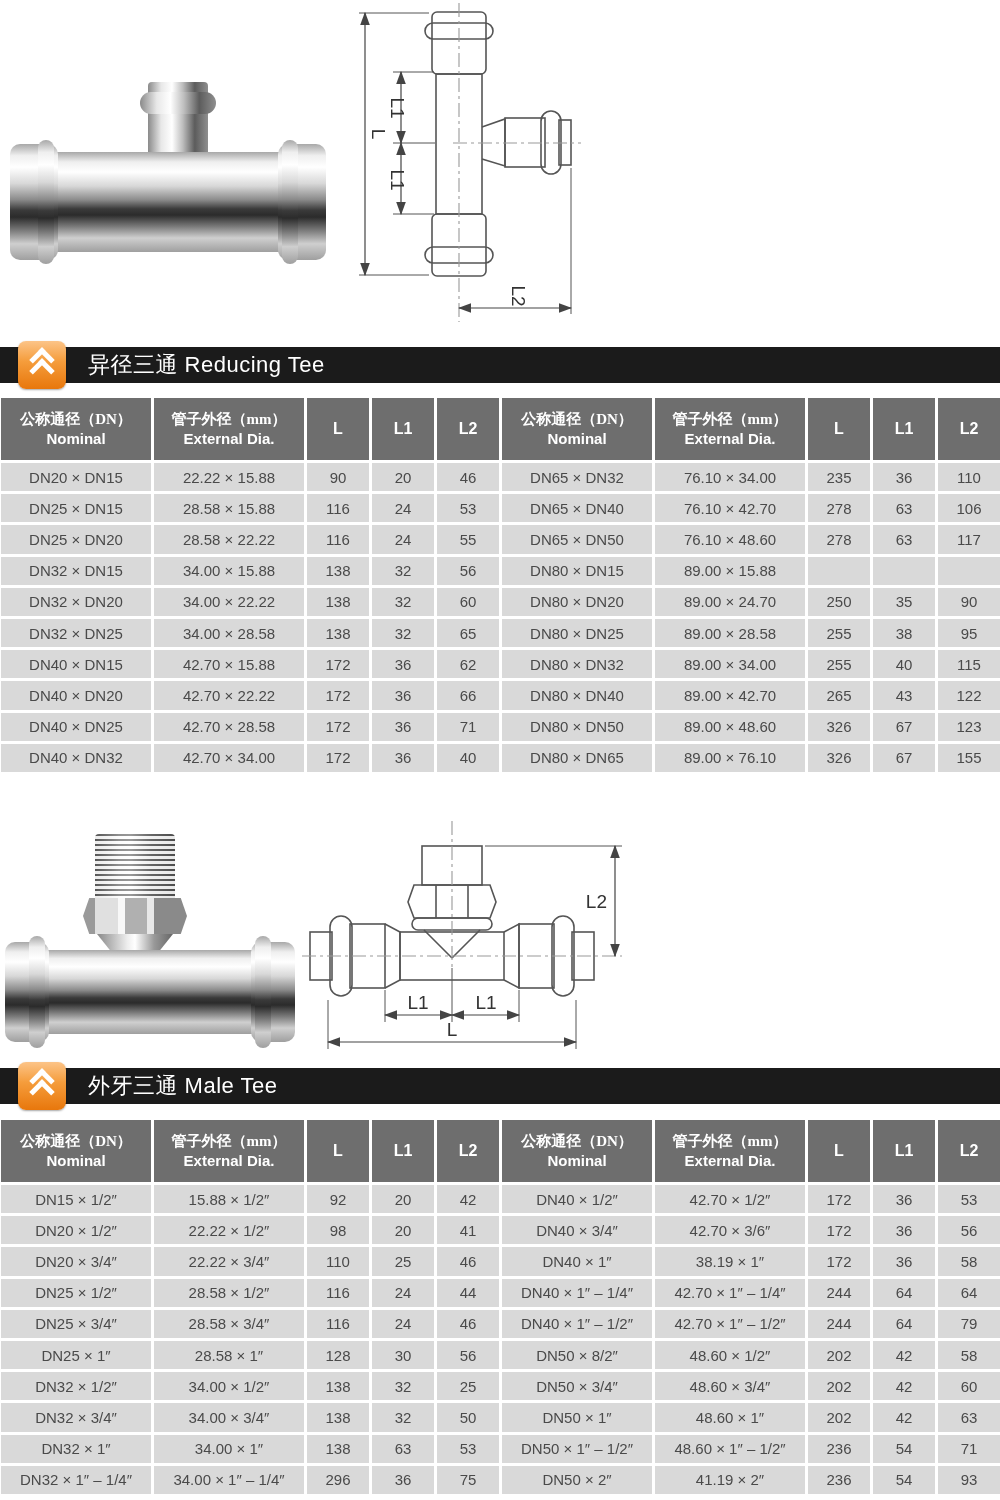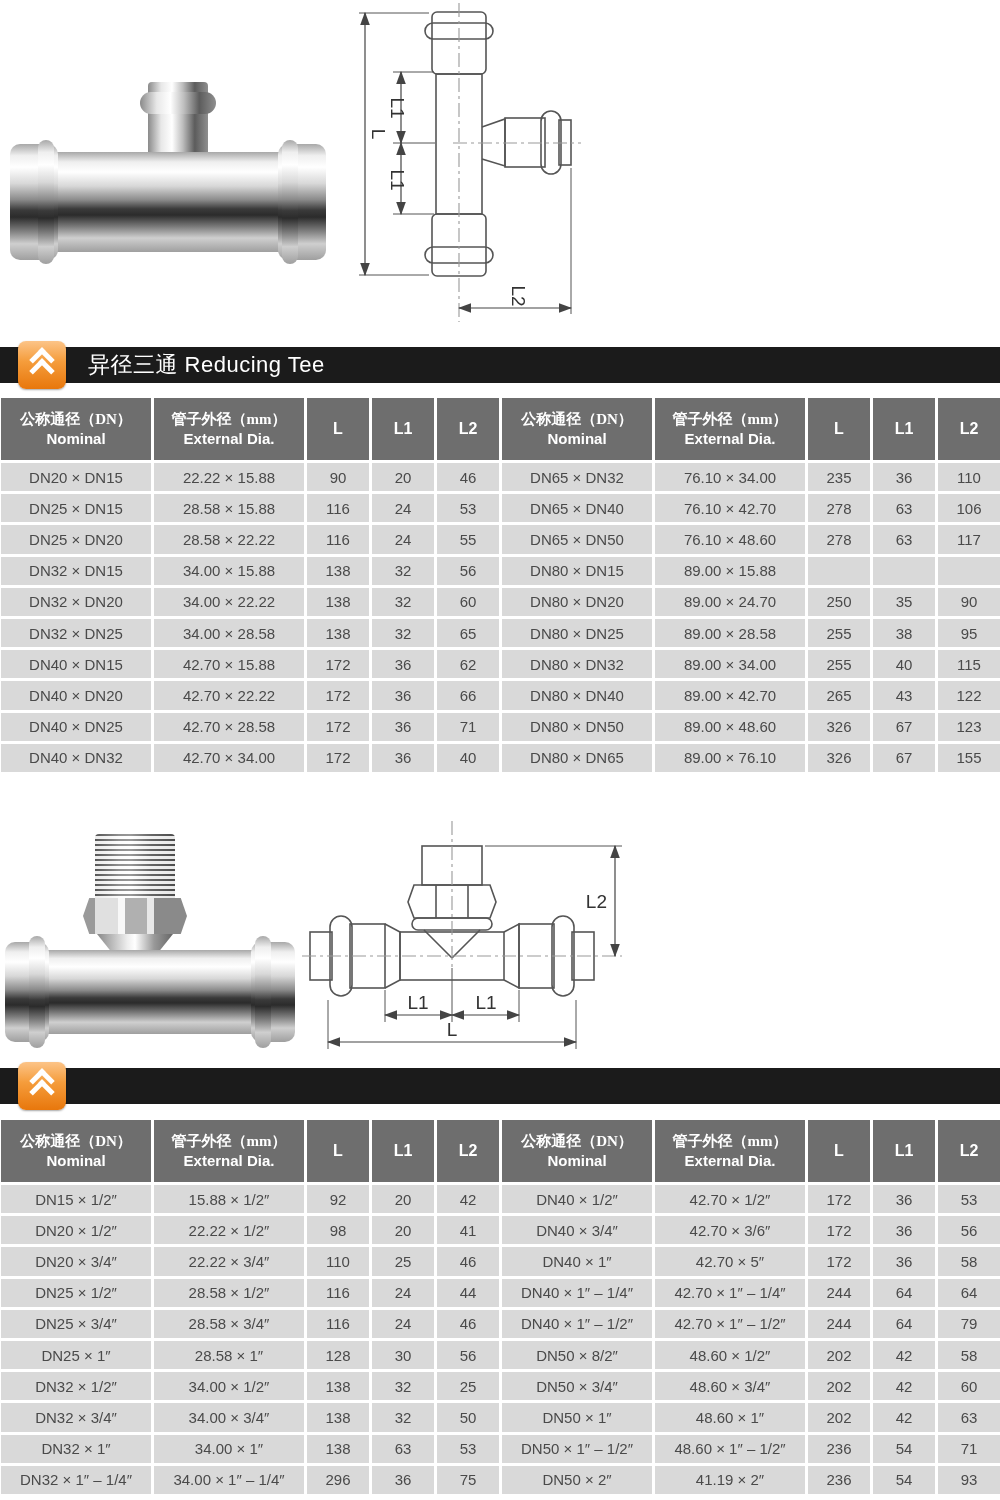--- a/index.html
+++ b/index.html
@@ -327,20 +327,21 @@
       <text class="dim-label" x="186" y="191" text-anchor="middle">L1</text>
       <text class="dim-label" x="152" y="218" text-anchor="middle">L</text>
     </g>
   </svg>
 
   <div class="section-bar" style="top:1068px;">
     <div class="badge">
       <span class="chev"></span>
       <span class="chev"></span>
     </div>
+    <div class="section-title">外牙三通 Male Tee</div>
   </div>
 
   <div class="dim-table" style="top:1120px;">
       <div class="th">
         <div class="l1">公称通径（DN）</div>
         <div>Nominal</div>
       </div>
       <div class="th">
         <div class="l1">管子外径（mm）</div>
         <div>External Dia.</div>
@@ -390,21 +391,21 @@
       <div class="td">42.70 × 3/6″</div>
       <div class="td">172</div>
       <div class="td">36</div>
       <div class="td">56</div>
       <div class="td">DN20 × 3/4″</div>
       <div class="td">22.22 × 3/4″</div>
       <div class="td">110</div>
       <div class="td">25</div>
       <div class="td">46</div>
       <div class="td">DN40 × 1″</div>
-      <div class="td">42.70 × 5″</div>
+      <div class="td">38.19 × 1″</div>
       <div class="td">172</div>
       <div class="td">36</div>
       <div class="td">58</div>
       <div class="td">DN25 × 1/2″</div>
       <div class="td">28.58 × 1/2″</div>
       <div class="td">116</div>
       <div class="td">24</div>
       <div class="td">44</div>
       <div class="td">DN40 × 1″ – 1/4″</div>
       <div class="td">42.70 × 1″ – 1/4″</div>

